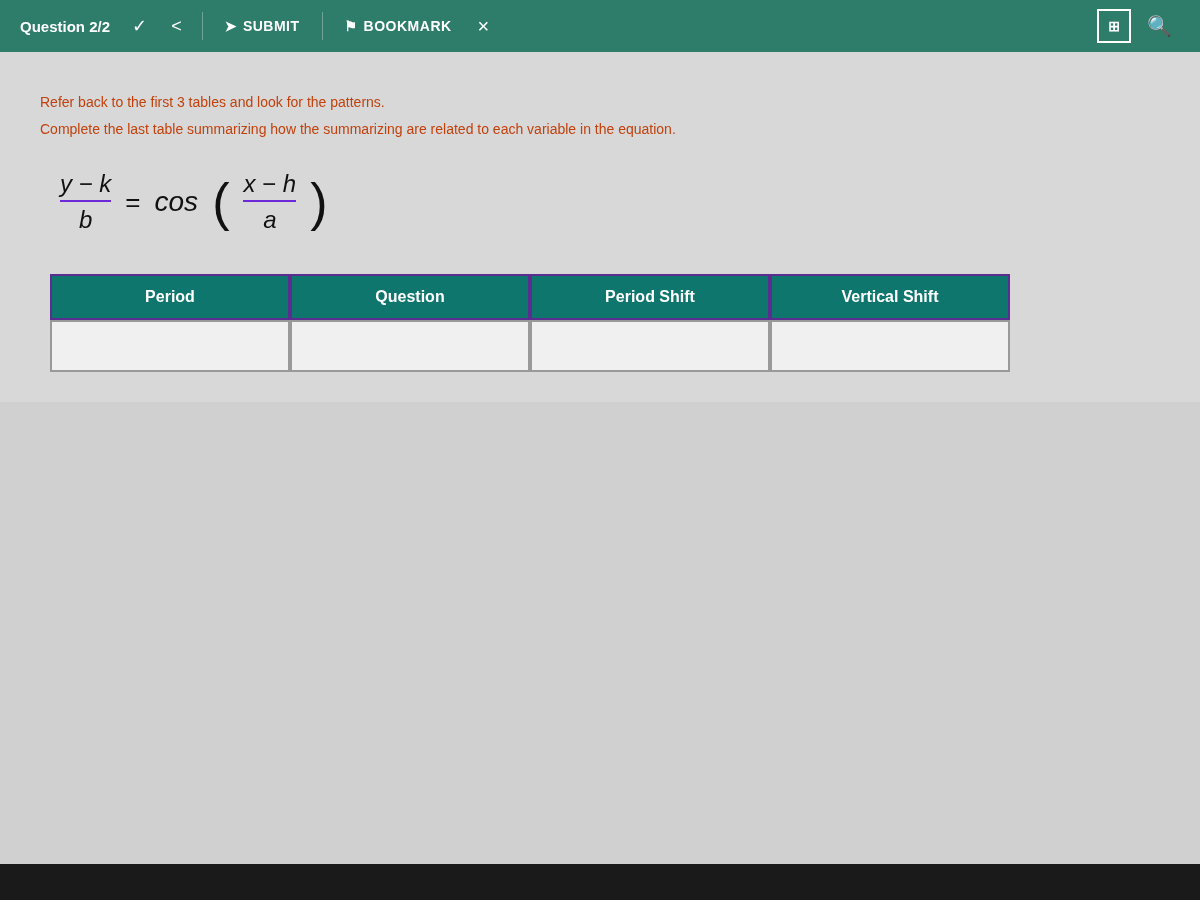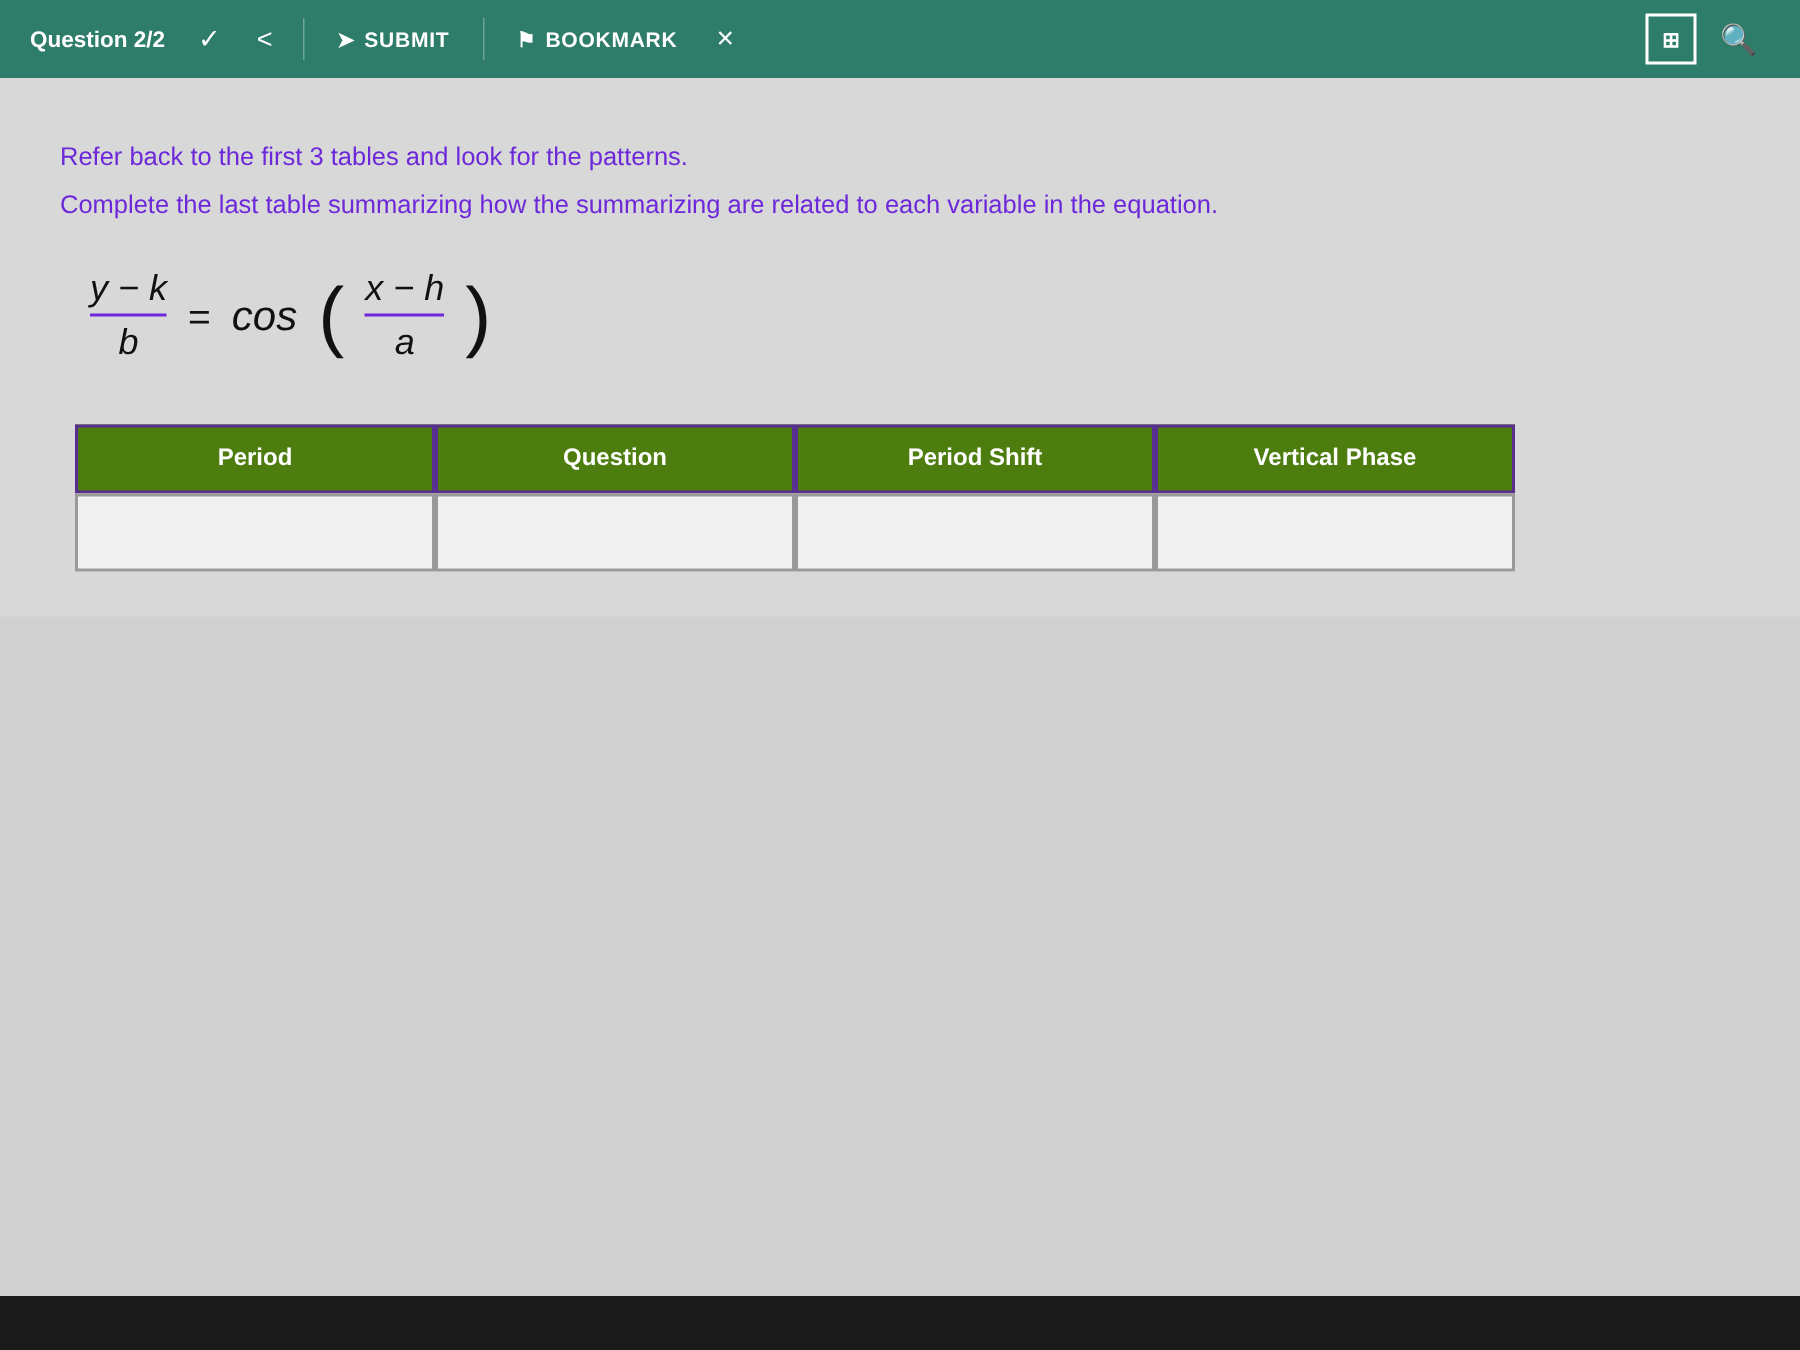--- a/index.html
+++ b/index.html
@@ -91,22 +91,22 @@
       width: 100%;
       padding: 40px 40px 30px 40px;
       background-color: #d8d8d8;
     }
 
     .instructions {
       margin-bottom: 30px;
     }
 
     .instructions p {
-      font-size: 17px;
-      color: #6d28d9;
+      font-size: 14px;
+      color: #c2410c;
       margin-bottom: 6px;
       line-height: 1.5;
     }
 
     
     .equation-area {
       margin: 30px 0 40px 20px;
     }
 
     .equation {
@@ -155,21 +155,21 @@
 
     
     .summary-table {
       width: 960px;
       border-collapse: separate;
       border-spacing: 0;
       margin-left: 10px;
     }
 
     .summary-table thead tr th {
-      background-color: #4d7c0f;
+      background-color: #0f766e;
       color: #ffffff;
       font-size: 16px;
       font-weight: bold;
       padding: 12px 20px;
       text-align: center;
       border: 2px solid #5a2d90;
     }
 
     .summary-table tbody tr td {
       background-color: #f0f0f0;
@@ -255,21 +255,21 @@
       <span class="big-paren">)</span>
     </div>
   </div>
 
   <table class="summary-table">
     <thead>
       <tr>
         <th>Period</th>
         <th>Question</th>
         <th>Period Shift</th>
-        <th>Vertical Phase</th>
+        <th>Vertical Shift</th>
       </tr>
     </thead>
     <tbody>
       <tr>
         <td>
           <input class="table-input" type="text" style="">
         </td>
         <td>
           <input class="table-input" type="text" style="">
         </td>

